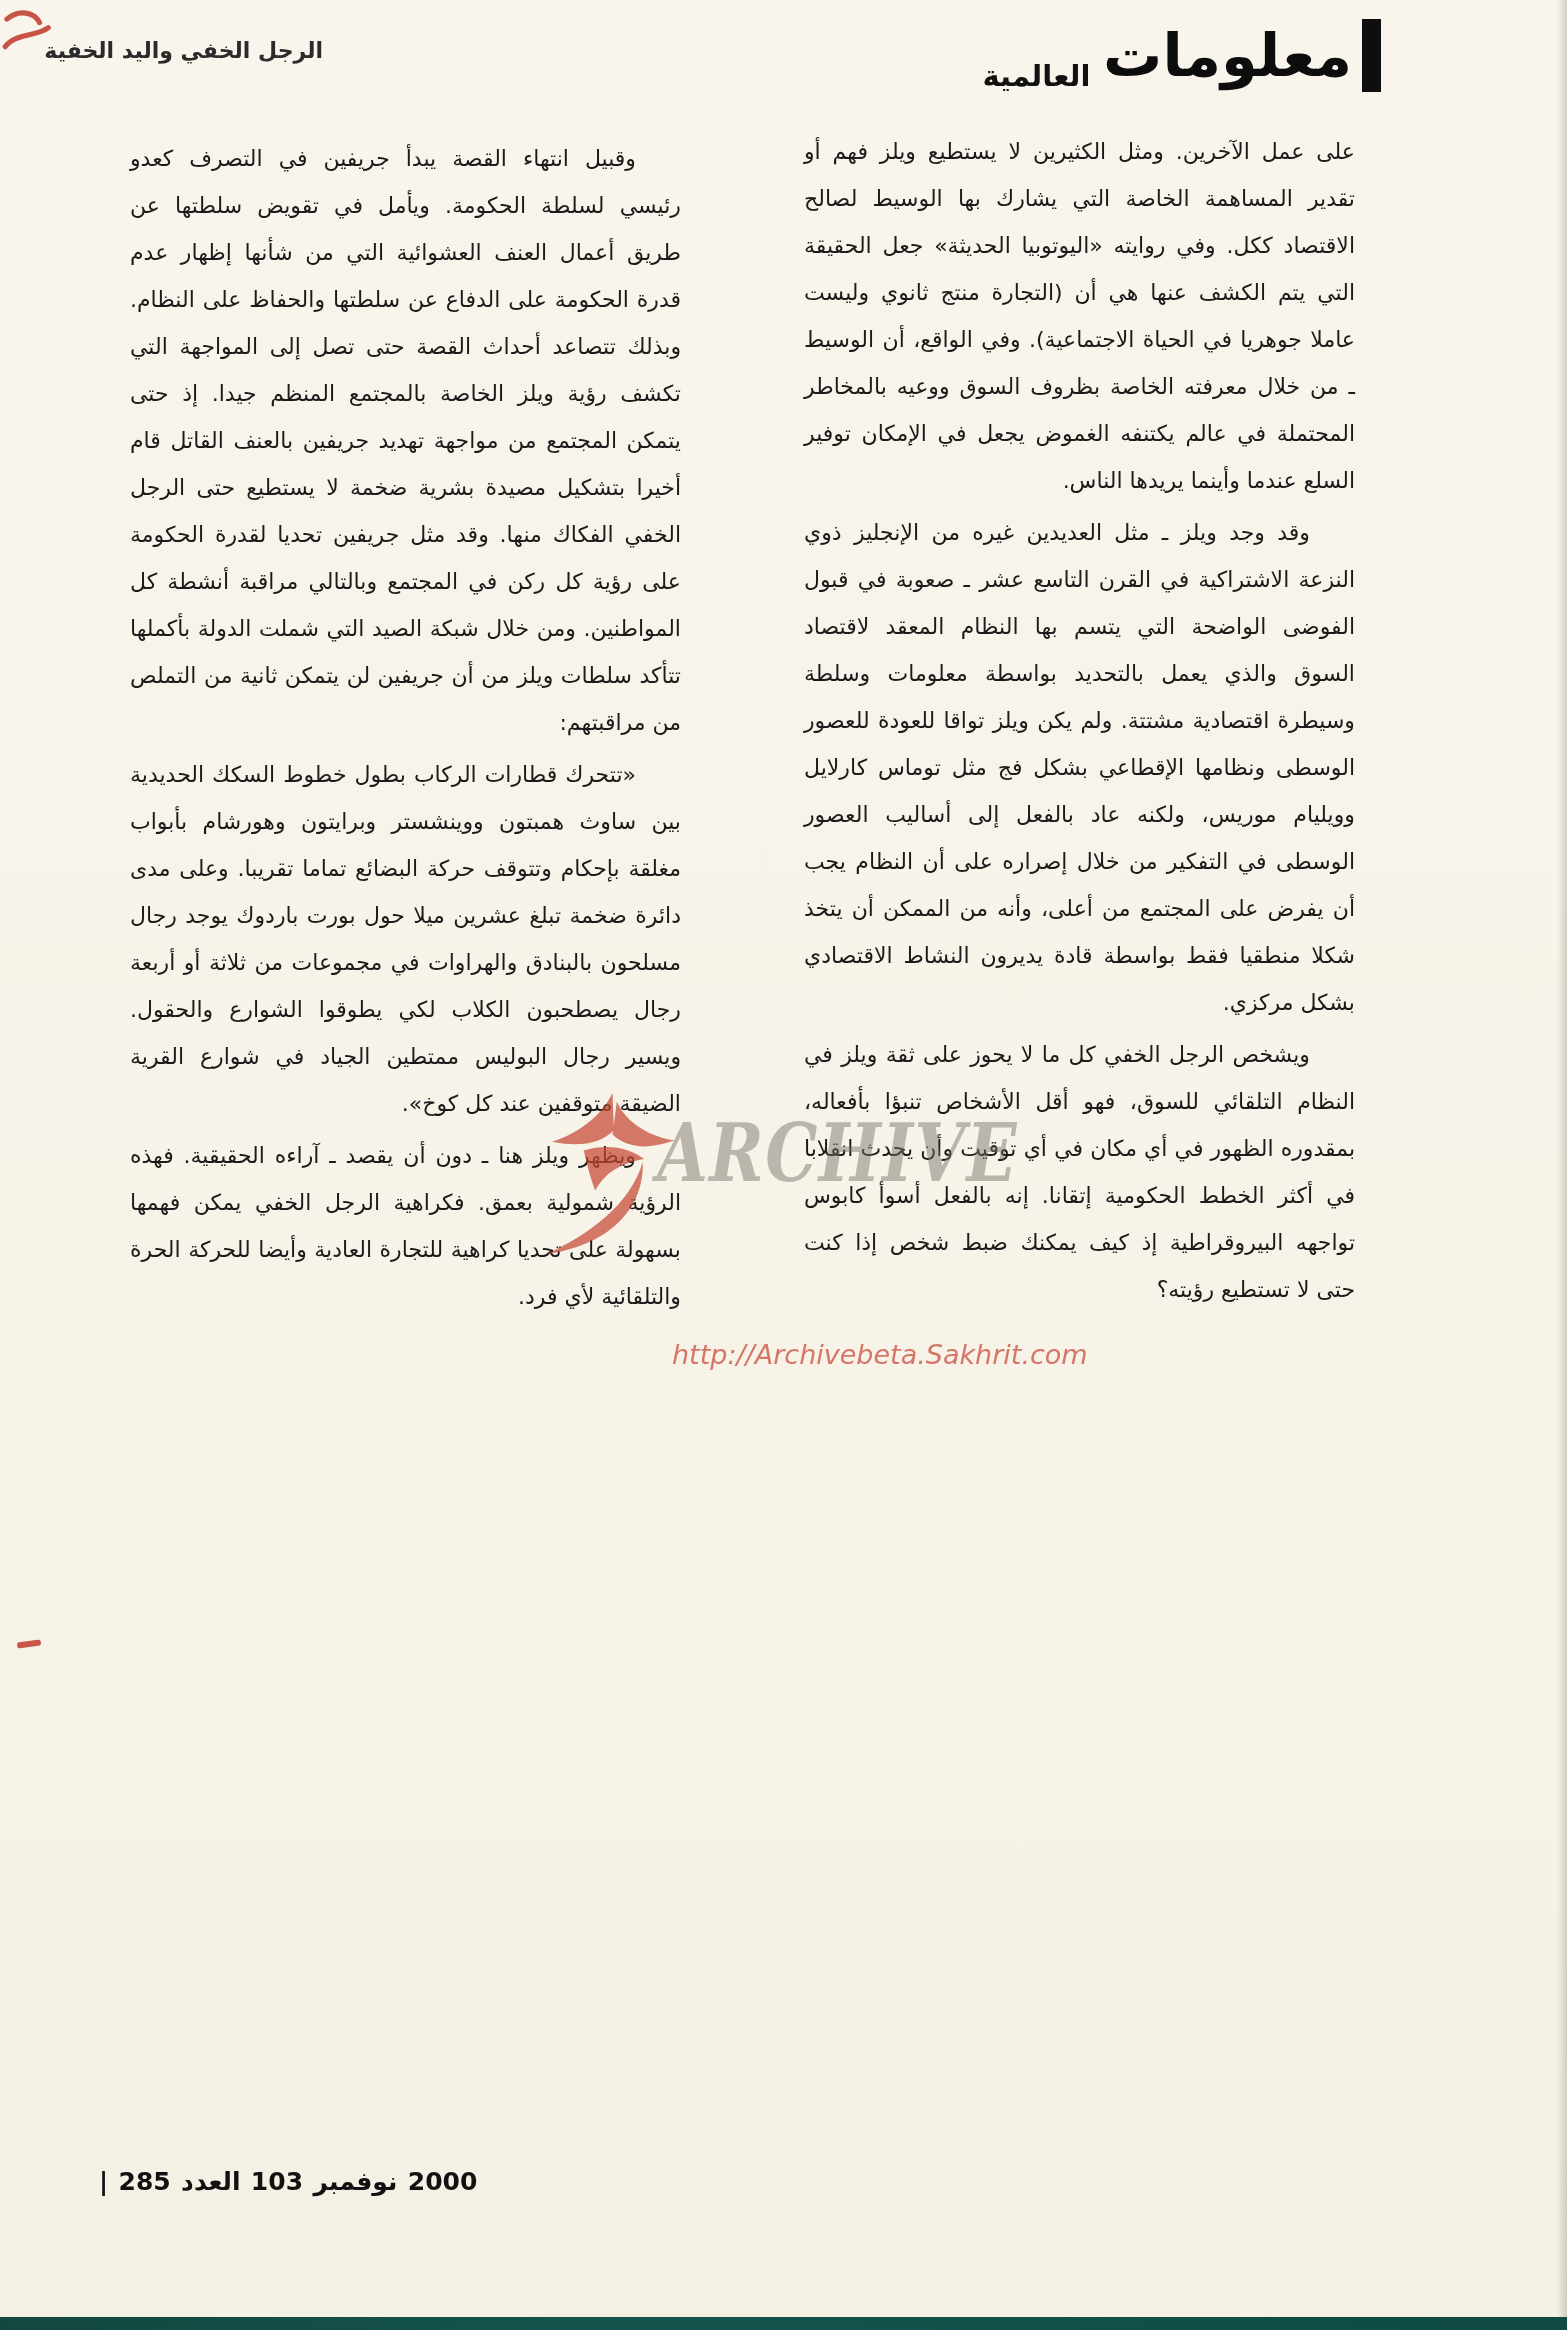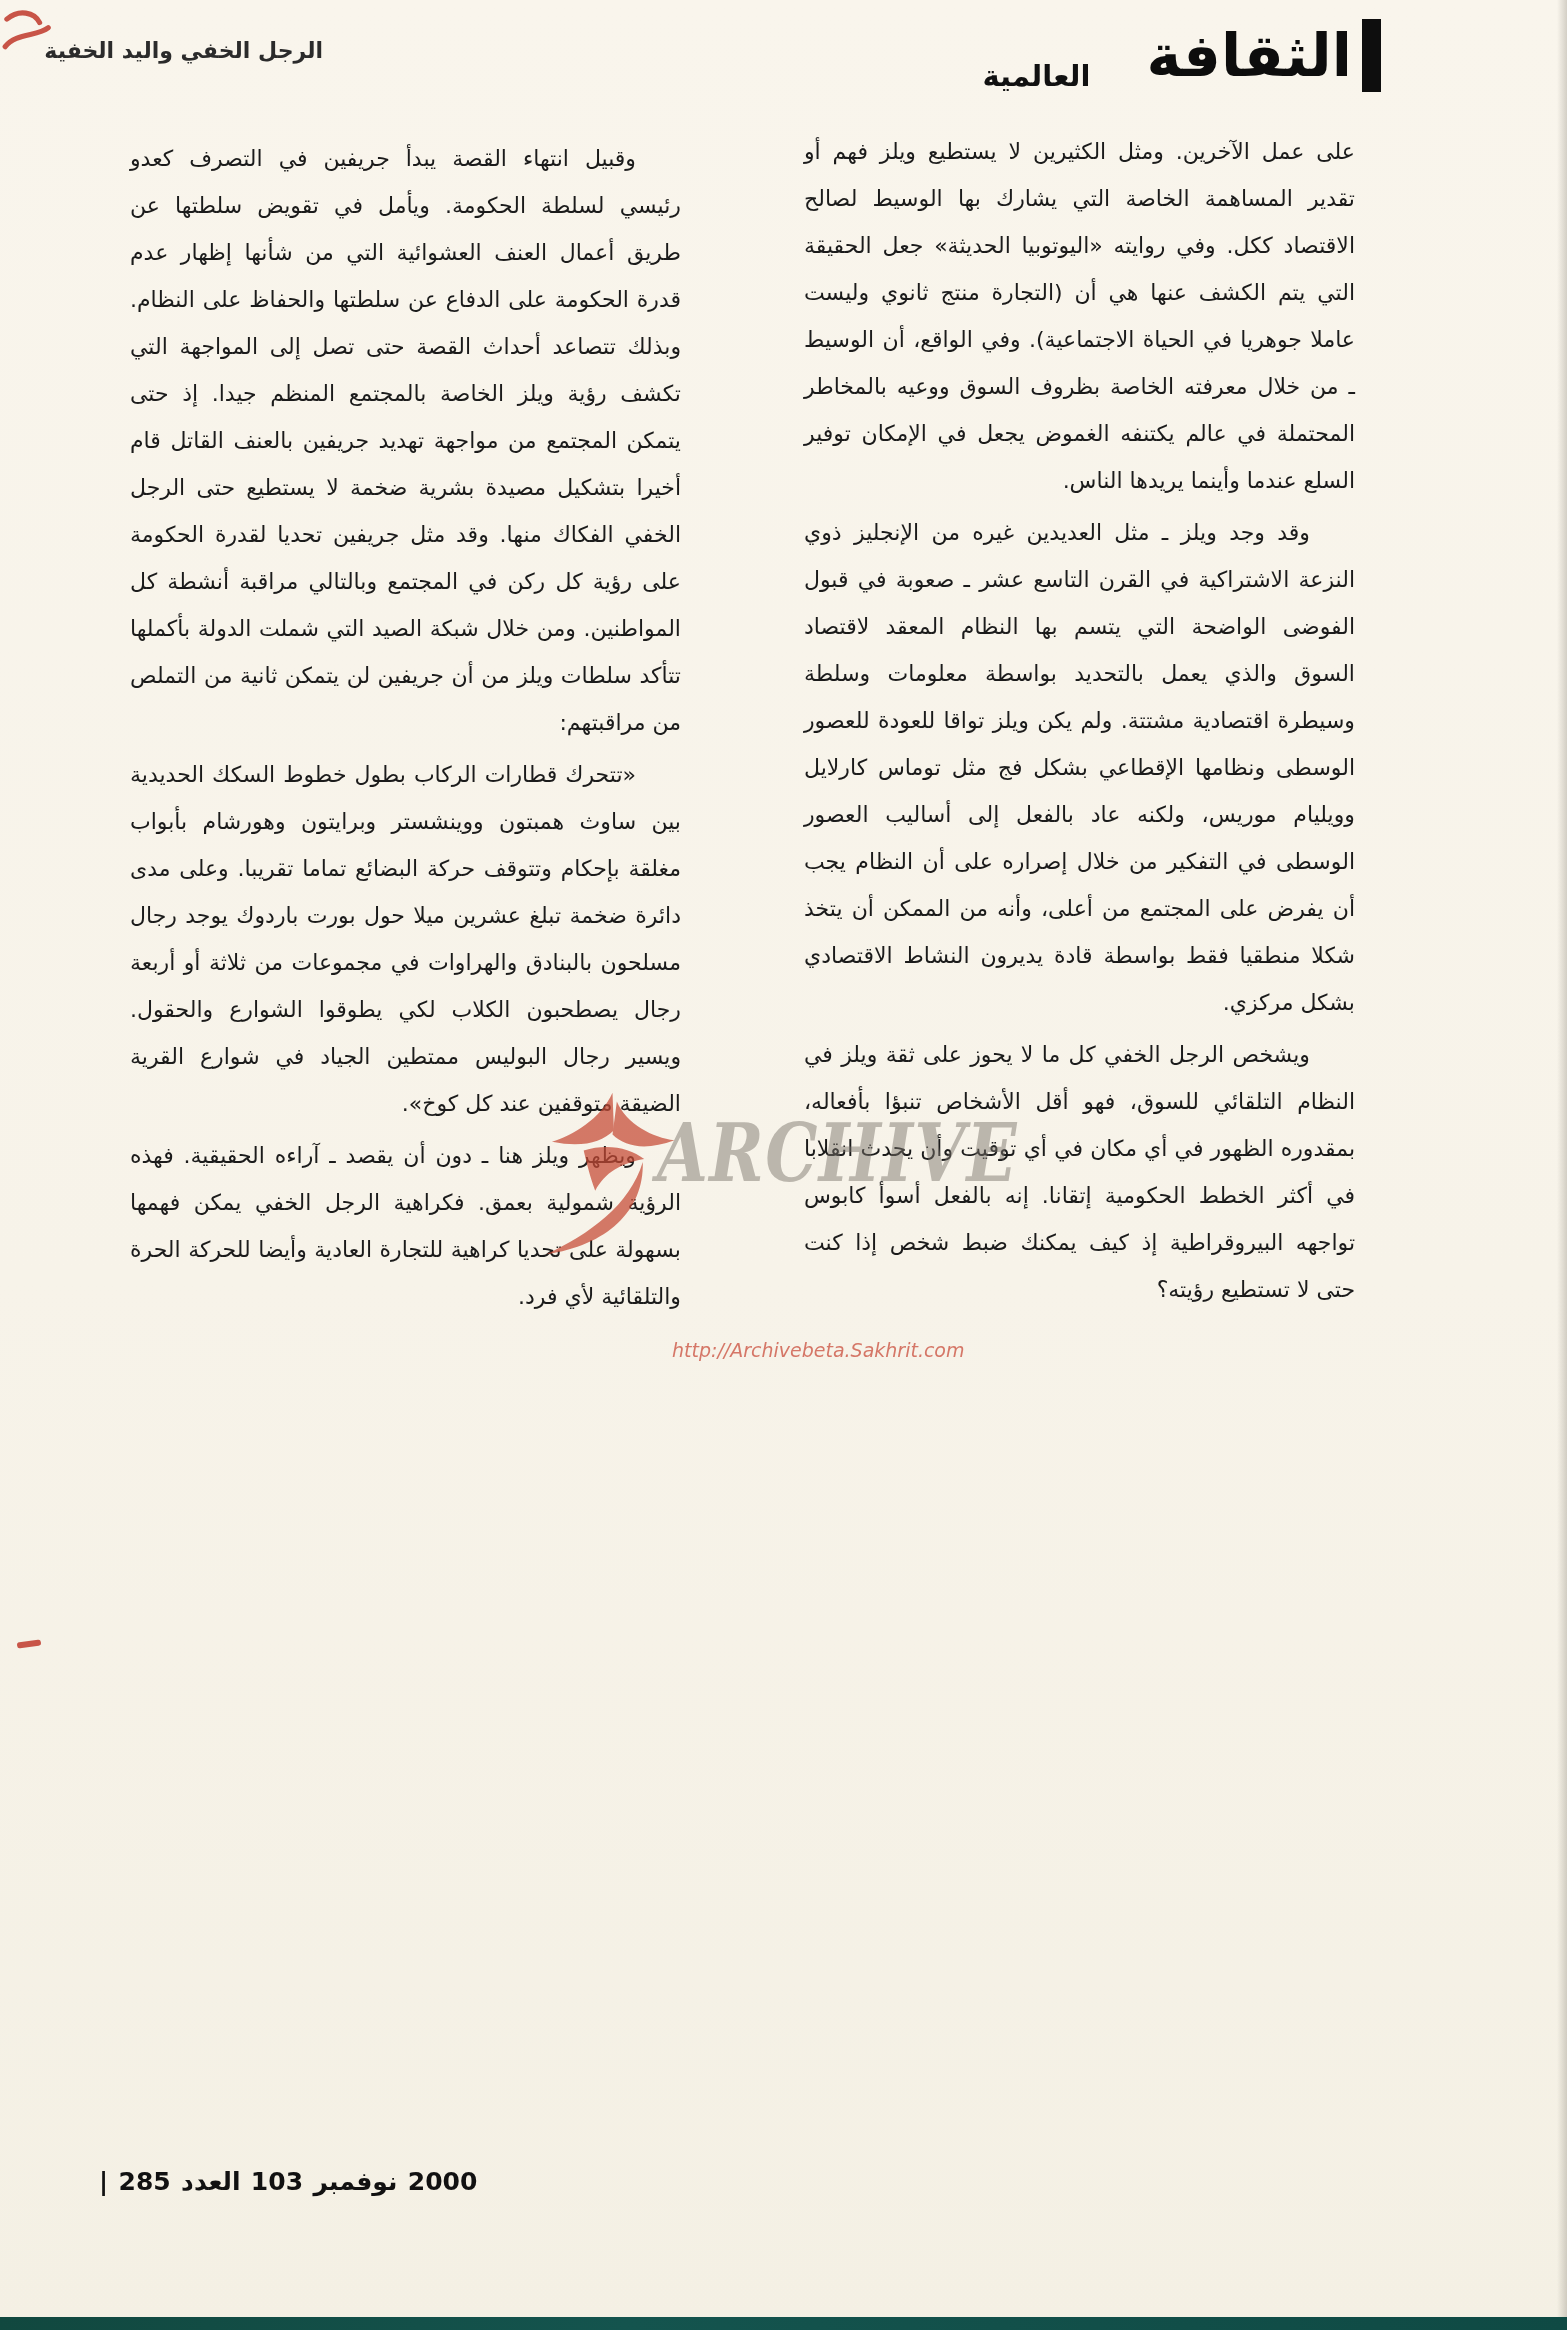--- a/index.html
+++ b/index.html
@@ -47,21 +47,21 @@
     pointer-events:none; direction:ltr; z-index:5;font-style:italic;
   }
   .watermark .archive-logo { position:absolute; left:106px; top:5.2px; width:147px; height:173px; opacity:.72; }
   .watermark .wm-text {
     position:absolute; left:224px; top:24px;
     font-family:"DejaVu Serif", serif; font-weight:700; font-size:80px;
     letter-spacing:1.7px; color:rgba(122,116,106,0.48);
     transform:scaleX(.82); transform-origin:left center; white-space:nowrap;
   }
   .watermark .wm-url {
-    position:absolute; left:239px; top:257px; font-size:19px;
+    position:absolute; left:239px; top:257px; font-size:27px;
     color:rgba(207,96,80,0.85); font-family:"DejaVu Sans", sans-serif;
   }
   
   .footer {
     position:absolute; top:2167px; left:99px;
     display:flex; direction:ltr; gap:10.4px; align-items:baseline;
     font-size:25px; font-weight:700; color:#111;
   }
   
   .bottom-strip {
@@ -79,21 +79,21 @@
   }
 </style>
 </head>
 <body>
 
 <div class="page">
 
   <div class="logo-bar"></div>
 
   <div class="magazine-logo">
-    <span class="main">الثقافة</span>
+    <span class="main">معلومات</span>
     <span class="sub">العالمية</span>
   </div>
 
   <div class="article-title">الرجل الخفي واليد الخفية</div>
 
   <div class="col col-right">
     <p>على عمل الآخرين. ومثل الكثيرين لا يستطيع ويلز فهم أو تقدير المساهمة الخاصة التي يشارك بها الوسيط لصالح الاقتصاد ككل. وفي روايته «اليوتوبيا الحديثة» جعل الحقيقة التي يتم الكشف عنها هي أن (التجارة منتج ثانوي وليست عاملا جوهريا في الحياة الاجتماعية). وفي الواقع، أن الوسيط ـ من خلال معرفته الخاصة بظروف السوق ووعيه بالمخاطر المحتملة في عالم يكتنفه الغموض يجعل في الإمكان توفير السلع عندما وأينما يريدها الناس.</p>
     <p class="indent">وقد وجد ويلز ـ مثل العديدين غيره من الإنجليز ذوي النزعة الاشتراكية في القرن التاسع عشر ـ صعوبة في قبول الفوضى الواضحة التي يتسم بها النظام المعقد لاقتصاد السوق والذي يعمل بالتحديد بواسطة معلومات وسلطة وسيطرة اقتصادية مشتتة. ولم يكن ويلز تواقا للعودة للعصور الوسطى ونظامها الإقطاعي بشكل فج مثل توماس كارلايل وويليام موريس، ولكنه عاد بالفعل إلى أساليب العصور الوسطى في التفكير من خلال إصراره على أن النظام يجب أن يفرض على المجتمع من أعلى، وأنه من الممكن أن يتخذ شكلا منطقيا فقط بواسطة قادة يديرون النشاط الاقتصادي بشكل مركزي.</p>
     <p class="indent">ويشخص الرجل الخفي كل ما لا يحوز على ثقة ويلز في النظام التلقائي للسوق، فهو أقل الأشخاص تنبؤا بأفعاله، بمقدوره الظهور في أي مكان في أي توقيت وأن يحدث انقلابا في أكثر الخطط الحكومية إتقانا. إنه بالفعل أسوأ كابوس تواجهه البيروقراطية إذ كيف يمكنك ضبط شخص إذا كنت حتى لا تستطيع رؤيته؟</p>
   </div>

